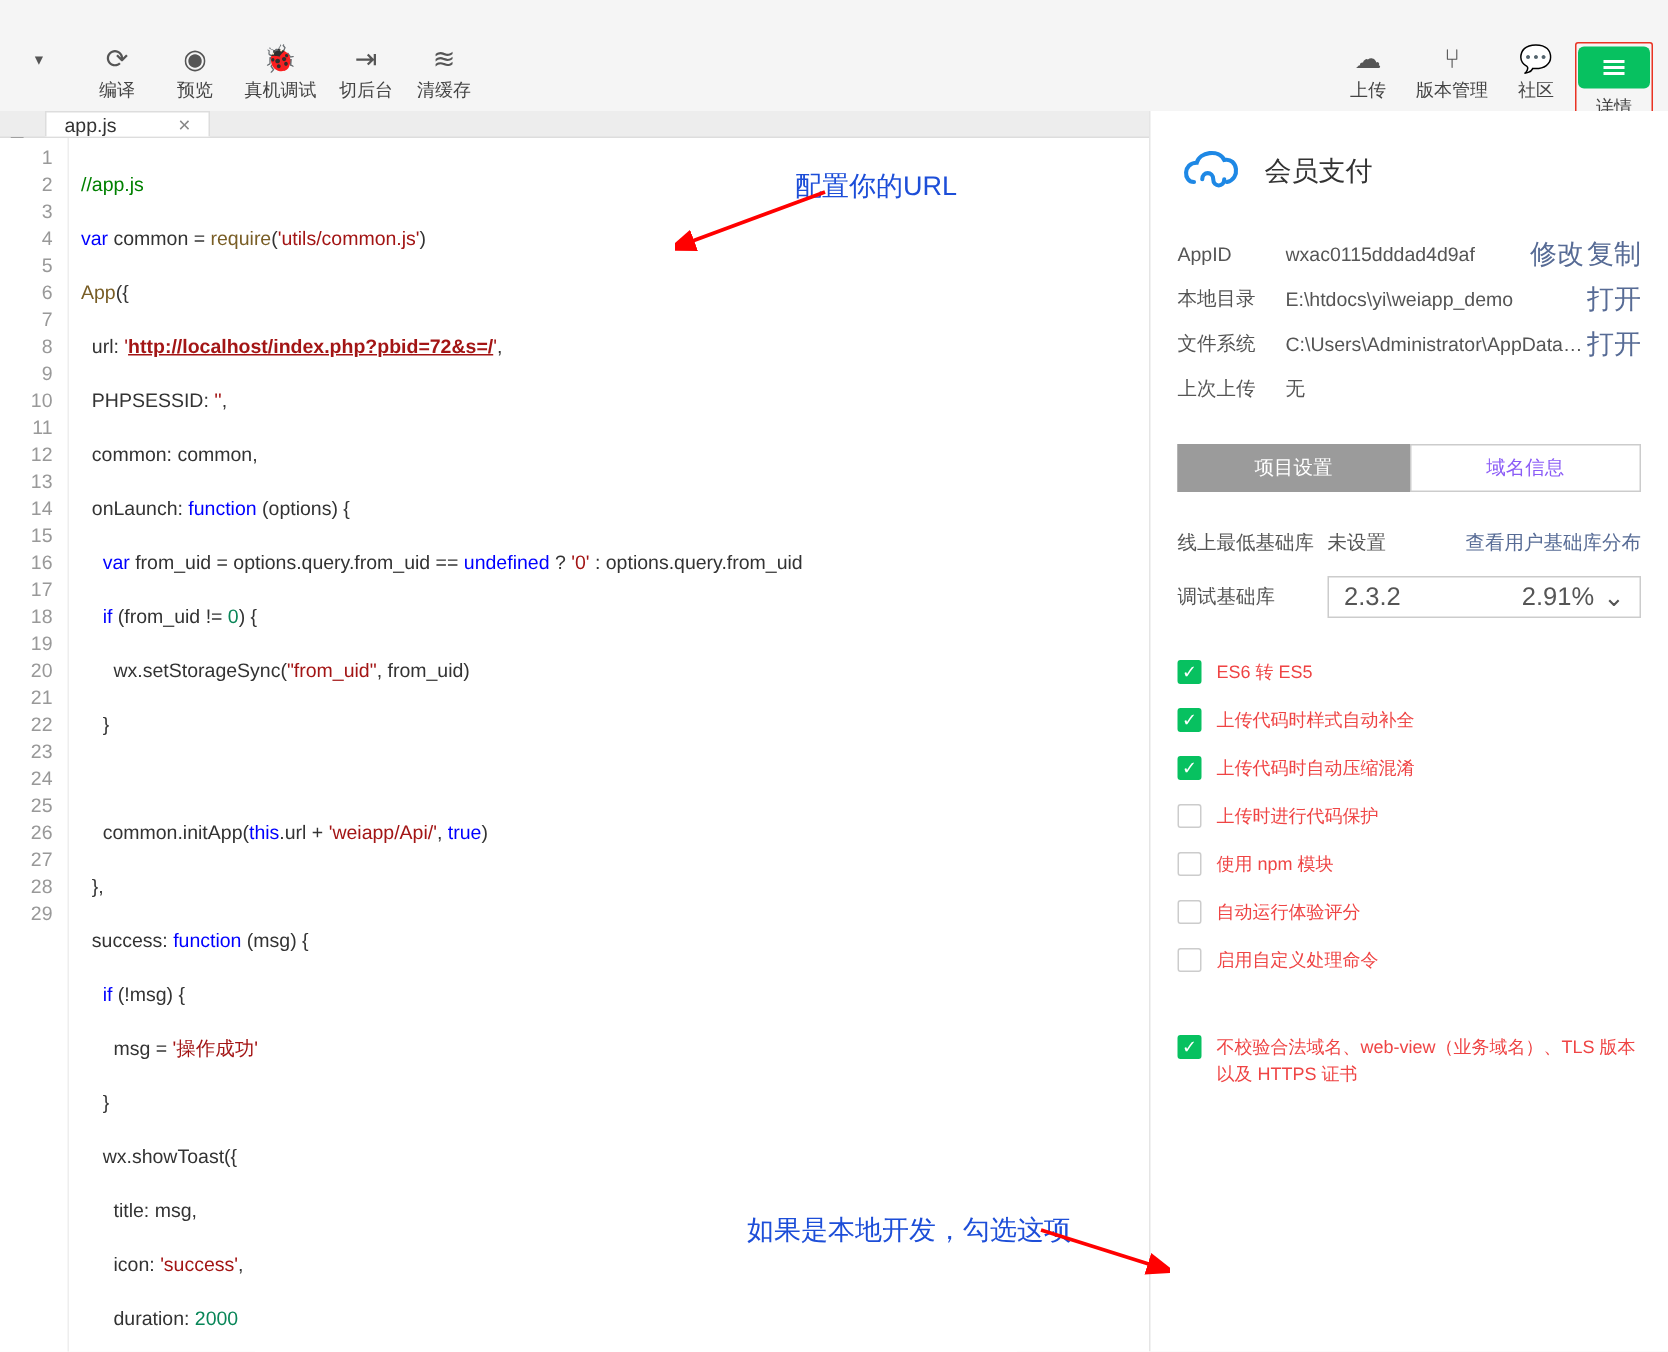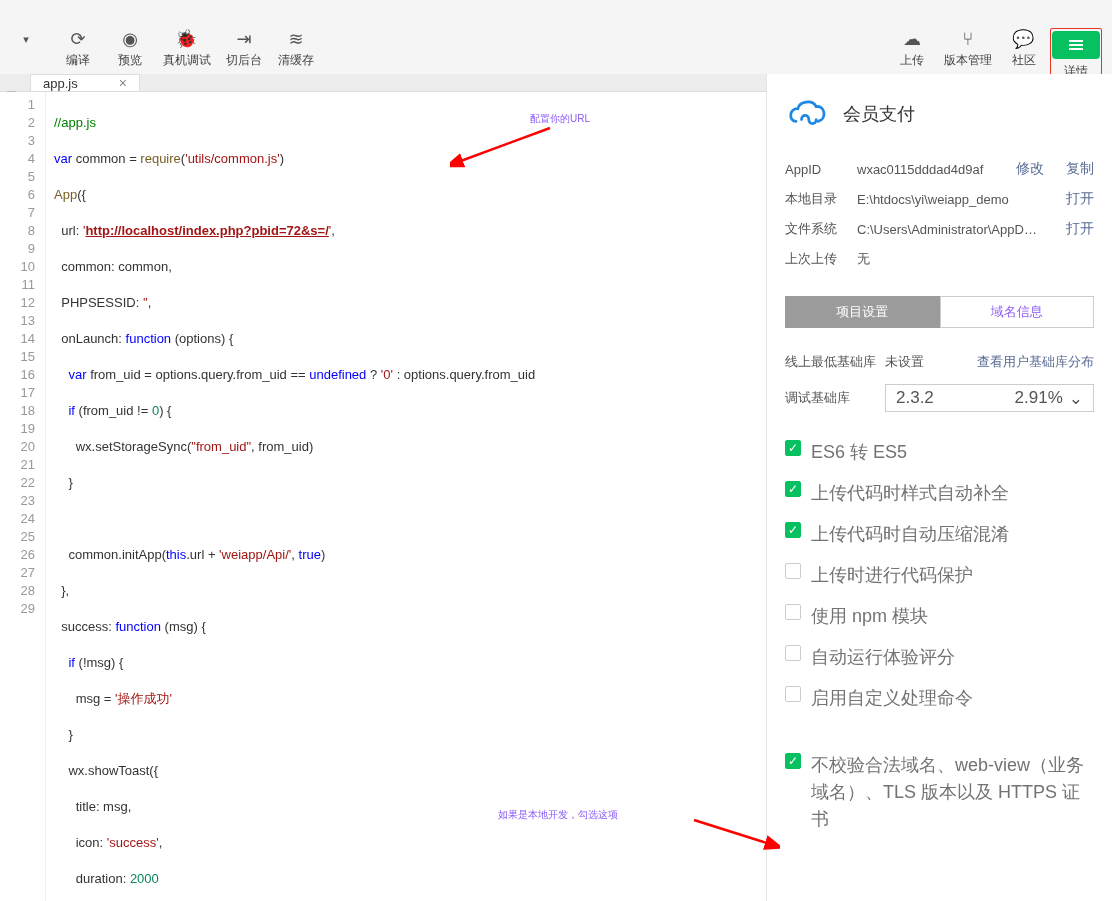--- a/index.html
+++ b/index.html
@@ -33,47 +33,47 @@
 .code { padding: 4px 0 4px 8px; white-space: pre; color: #333; overflow: hidden; }
 .code div { height: 18px; }
 .tok-comment { color: #008000; }
 .tok-kw { color: #0000ff; }
 .tok-str { color: #a31515; }
 .tok-url { color: #a31515; text-decoration: underline; font-weight: bold; }
 .tok-num { color: #098658; }
 .tok-fn { color: #795e26; }
 
 
-.anno { position: absolute; color: #8b5cf6; font-size: 10px; font-weight: 500; pointer-events: none; }
+.anno { position: absolute; color: #1d4ed8; font-size: 18px; font-weight: 500; pointer-events: none; }
 .arrow-svg { position: absolute; pointer-events:none; }
 .console-body { flex: 1; background: #fff; position: relative; }
 
 
 .side { width: 346px; background: #fff; border-left: 1px solid #e5e5e5; display: flex; flex-direction: column; overflow: hidden; }
 .side-header { display: flex; align-items: center; padding: 18px 18px 10px 18px; gap: 14px; }
 .side-header .logo { width: 44px; height: 44px; }
 .side-header .title { font-size: 18px; color: #333; }
 .kv-list { padding: 8px 18px 12px 18px; font-size: 13px; }
 .kv-row { display: flex; align-items: center; height: 30px; }
 .kv-row .k { width: 72px; color: #555; flex-shrink:0; }
 .kv-row .v { color: #555; flex: 1; white-space: nowrap; overflow: hidden; text-overflow: ellipsis; }
-.kv-row .link { color: #576b95; font-size: 14px; margin-left: 22px; white-space:nowrap; }
+.kv-row .link { color: #576b95; font-size: 18px; margin-left: 2px; white-space:nowrap; }
 
 .side-tabs { display: flex; margin: 10px 18px 0 18px; }
 .side-tab { flex: 1; height: 32px; display: flex; align-items: center; justify-content: center; font-size: 13px; border:1px solid #ccc; }
 .side-tab.active { background: #9b9b9b; color: #fff; border-color:#9b9b9b; }
 .side-tab:not(.active) { background: #fff; color: #8b5cf6; }
 
 .lib-row { display: flex; align-items: center; padding: 0 18px; height: 36px; font-size: 13px; color: #555; }
 .lib-row .k { width: 100px; }
 .lib-row .v { flex: 1; }
 .lib-row .link { color: #576b95; }
 .lib-select { border:1px solid #ccc; height:28px; display:flex; align-items:center; padding:0 10px; flex:1; justify-content:space-between; font-size:17px; color:#555; }
 
-.checks { padding: 16px 18px; font-size: 18px; color: #737373; }
+.checks { padding: 16px 18px; font-size: 12px; color: #ef4444; }
 .check-row { display: flex; align-items: flex-start; gap: 10px; padding: 7px 0; }
 .cb { width: 16px; height: 16px; border: 1px solid #ccc; border-radius: 2px; flex-shrink: 0; display:flex; align-items:center; justify-content:center; margin-top:1px; }
 .cb.checked { background: #07c160; border-color: #07c160; }
 .cb.checked::after { content: "✓"; color: #fff; font-size: 12px; line-height: 1; }
 .check-row .lab { line-height: 1.5; }
 
 </style>
 </head>
 <body>
 
@@ -171,22 +171,22 @@
           <div>26</div>
           <div>27</div>
           <div>28</div>
           <div>29</div>
       </div>
       <div class="code">
 <div><span class="tok-comment">//app.js</span></div>
 <div><span class="tok-kw">var</span><span> common = </span><span class="tok-fn">require</span><span>(</span><span class="tok-str">'utils/common.js'</span><span>)</span></div>
 <div><span class="tok-fn">App</span><span>({</span></div>
 <div><span>  url: </span><span class="tok-str">'</span><span class="tok-url">http://localhost/index.php?pbid=72&amp;s=/</span><span class="tok-str">'</span><span>,</span></div>
+<div><span>  PHPSESSID: </span><span class="tok-str">''</span><span>,</span></div>
 <div><span>  common: common,</span></div>
-<div><span>  PHPSESSID: </span><span class="tok-str">''</span><span>,</span></div>
 <div><span>  onLaunch: </span><span class="tok-kw">function</span><span> (options) {</span></div>
 <div><span>    </span><span class="tok-kw">var</span><span> from_uid = options.query.from_uid == </span><span class="tok-kw">undefined</span><span> ? </span><span class="tok-str">'0'</span><span> : options.query.from_uid</span></div>
 <div><span>    </span><span class="tok-kw">if</span><span> (from_uid != </span><span class="tok-num">0</span><span>) {</span></div>
 <div><span>      wx.setStorageSync(</span><span class="tok-str">"from_uid"</span><span>, from_uid)</span></div>
 <div><span>    }</span></div>
 <div><span></span></div>
 <div><span>    common.initApp(</span><span class="tok-kw">this</span><span>.url + </span><span class="tok-str">'weiapp/Api/'</span><span>, </span><span class="tok-kw">true</span><span>)</span></div>
 <div><span>  },</span></div>
 <div><span>  success: </span><span class="tok-kw">function</span><span> (msg) {</span></div>
 <div><span>    </span><span class="tok-kw">if</span><span> (!msg) {</span></div>

